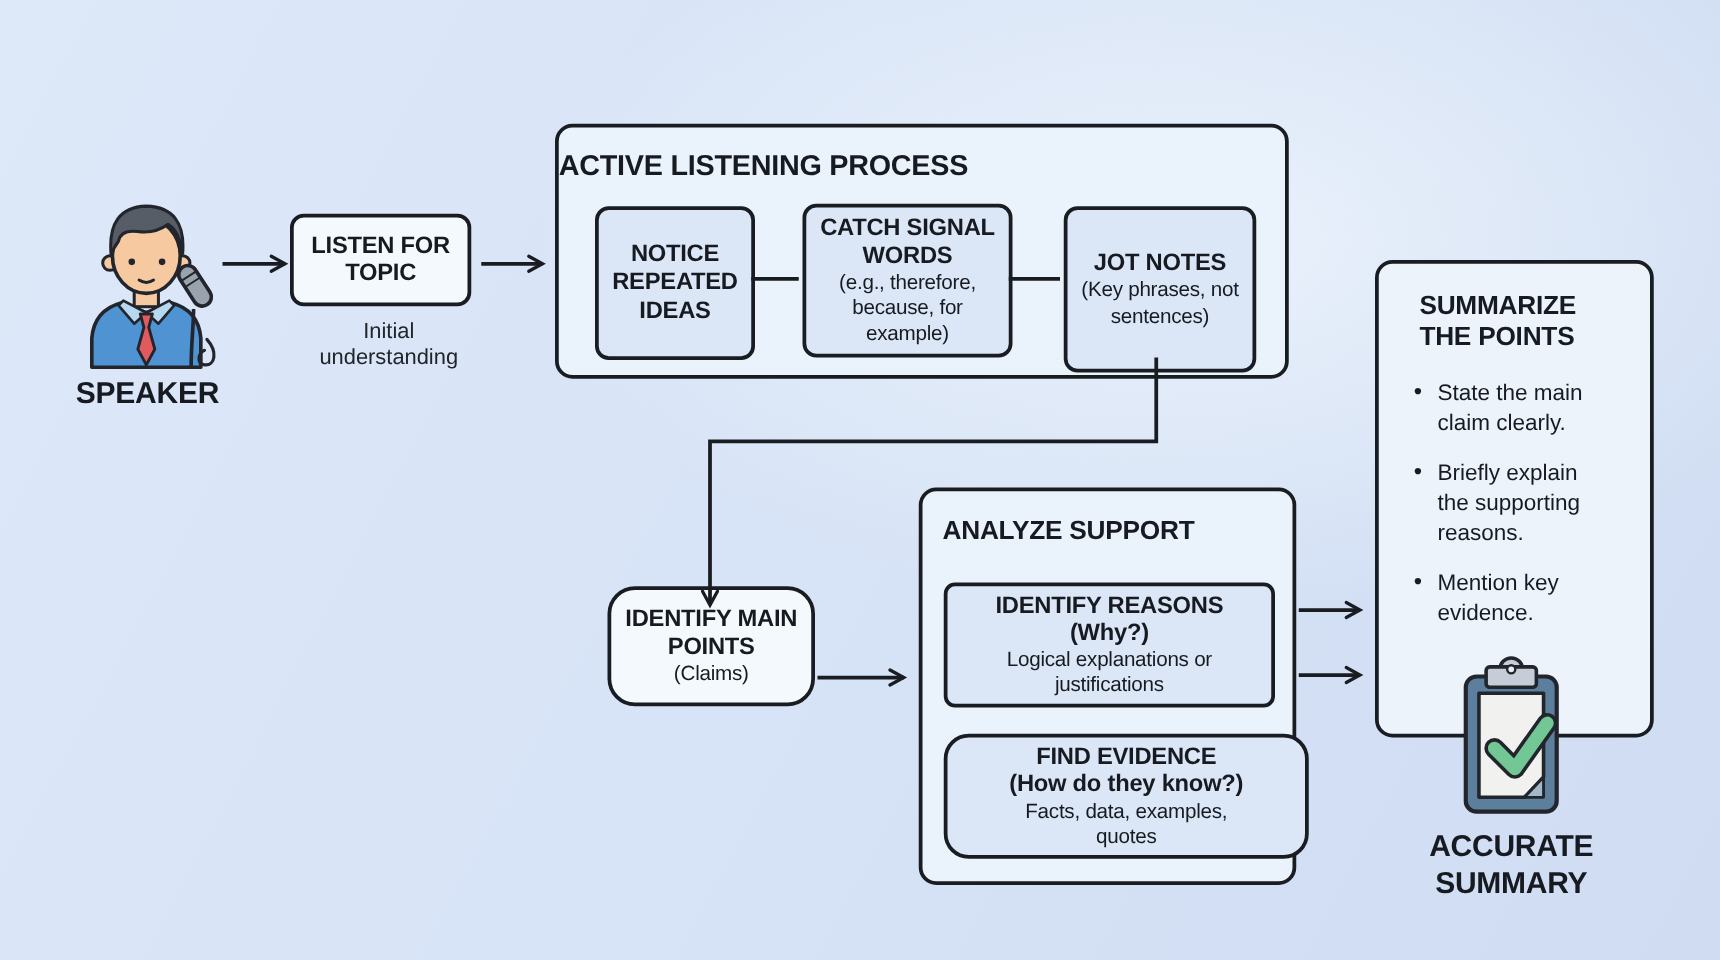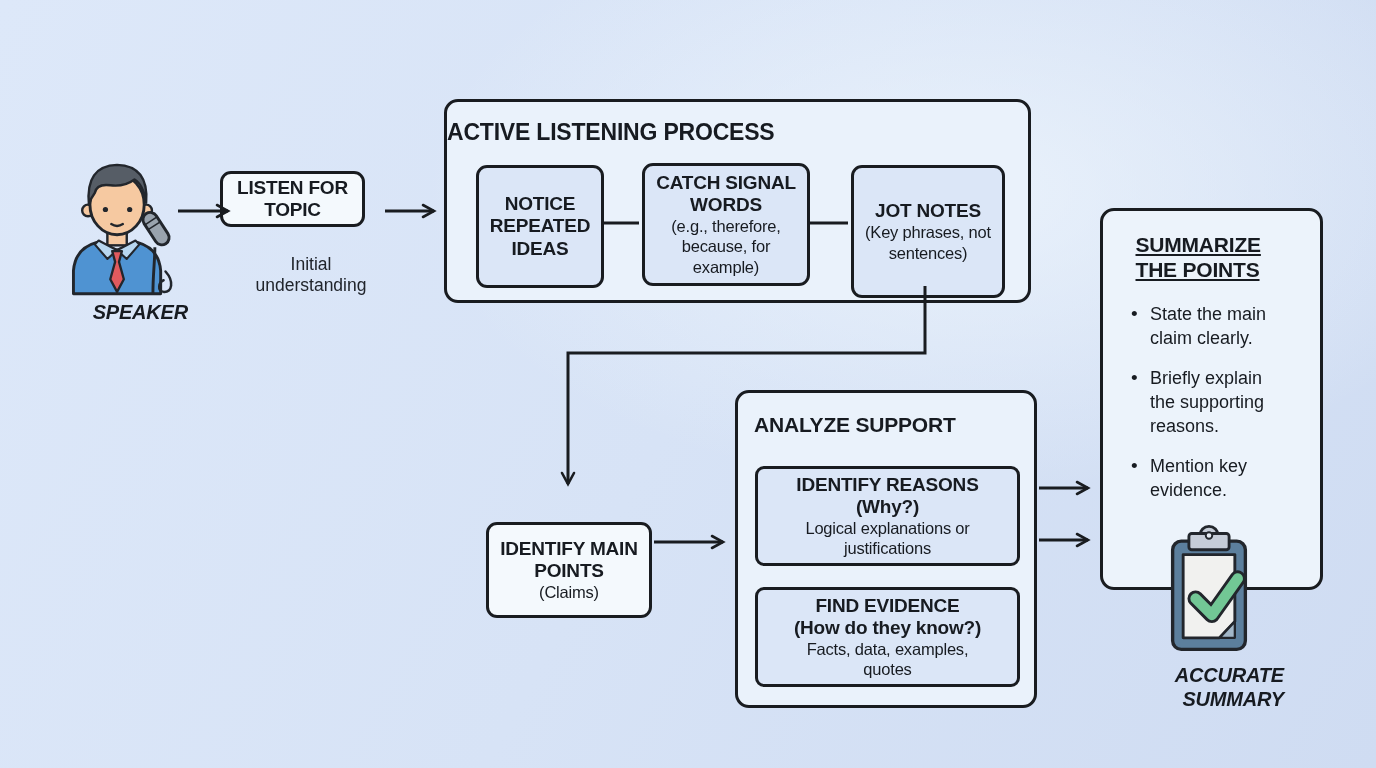--- a/index.html
+++ b/index.html
@@ -51,31 +51,30 @@
 
   .caption {
     position: absolute;
     text-align: center;
     font-size: 17.5px;
     line-height: 1.2;
     color: #20242b;
   }
   .big-label {
     position: absolute;
-    text-align: right;
-    font-size: 20px;
+    text-align: center;
+    font-size: 24px;
     font-weight: 700;
     line-height: 1.22;
     letter-spacing: -0.2px;
-    font-style: italic;
   }
 
   
   #summarize-panel { padding-top: 21px; }
-  #summarize-title { width: 152px; margin: 0 auto; font-size: 21px; line-height: 1.2; text-decoration: underline; }
+  #summarize-title { width: 152px; margin: 0 auto; font-size: 21px; line-height: 1.2; }
   #summarize-list {
     list-style: none;
     margin: 20px 0 0 26px;
   }
   #summarize-list li {
     position: relative;
     width: 152px;
     padding-left: 21px;
     font-size: 18px;
     line-height: 24px;
@@ -129,21 +128,21 @@
         <rect x="96.5" y="58" width="15" height="37" rx="7.5" fill="#99a3ae" stroke="#22262c" stroke-width="3"></rect>
         <line x1="97.5" y1="67" x2="110.5" y2="67" stroke="#22262c" stroke-width="1.6"></line>
         <line x1="97.5" y1="73" x2="110.5" y2="73" stroke="#22262c" stroke-width="1.6"></line>
       </g>
       <path d="M102,96 C102,110 100,124 100,144" fill="none" stroke="#22262c" stroke-width="3"></path>
       <path d="M113,121 C122,131 120,143 111,142 C104,141 106,132 111,130" fill="none" stroke="#22262c" stroke-width="2.6" stroke-linecap="round"></path>
     </svg>
   </div>
   <div class="big-label" style="left:48px; top:300px; width:140px;">SPEAKER</div>
 
-  <div class="box fill-white" style="left:220px; top:171px; width:145px; height:56px;text-align:center;">
+  <div class="box fill-white" style="left:232px; top:171px; width:145px; height:74px;text-align:center;">
     <div class="t-box" style="width:126px;">LISTEN FOR TOPIC</div>
   </div>
   <div class="caption" style="left:236px; top:254px; width:150px;">Initial understanding</div>
 
   <div class="container fill-cont" style="left:444px; top:99px; width:587px; height:204px;">
     <div class="container-title t-lg" style="margin-top:17px;">ACTIVE LISTENING PROCESS</div>
 
     <div class="box fill-step" style="left:29px; top:63px; width:128px; height:123px;">
       <div class="t-box" style="width:112px;">NOTICE REPEATED IDEAS</div>
     </div>
@@ -152,35 +151,35 @@
       <div class="t-box" style="width:150px;">CATCH SIGNAL WORDS</div>
       <div class="t-sub" style="width:150px;">(e.g., therefore, because, for example)</div>
     </div>
 
     <div class="box fill-step" style="left:404px; top:63px; width:154px; height:133px;">
       <div class="t-box">JOT NOTES</div>
       <div class="t-sub" style="width:140px;">(Key phrases, not sentences)</div>
     </div>
   </div>
 
-  <div class="box fill-white" style="left:486px; top:522px; width:166px; height:96px;">
+  <div class="box fill-white" style="left:486px; top:469px; width:166px; height:96px;border-radius:22px;">
     <div class="t-box" style="width:140px;">IDENTIFY MAIN POINTS</div>
     <div class="t-sub">(Claims)</div>
   </div>
 
   <div class="container fill-cont" style="left:735px; top:390px; width:302px; height:318px;">
     <div class="container-title t-md" style="margin-top:20px;margin-left:16px;">ANALYZE SUPPORT</div>
 
     <div class="box fill-step" style="left:17px; top:73px; width:265px; height:100px; border-radius:9px;">
       <div class="t-box">IDENTIFY REASONS</div>
       <div class="t-box">(Why?)</div>
       <div class="t-sub" style="width:220px;">Logical explanations or justifications</div>
     </div>
 
-    <div class="box fill-step" style="left:17px; top:194px; width:265px; height:100px; border-radius:9px;">
+    <div class="box fill-step" style="left:17px; top:194px; width:292px; height:100px; border-radius:20px;">
       <div class="t-box">FIND EVIDENCE</div>
       <div class="t-box">(How do they know?)</div>
       <div class="t-sub" style="width:210px;">Facts, data, examples, quotes</div>
     </div>
   </div>
 
   <div id="summarize-panel" class="container fill-panel" style="left:1100px; top:208px; width:223px; height:382px;">
     <div id="summarize-title" class="container-title">SUMMARIZE THE POINTS</div>
     <ul id="summarize-list">
       <li>State the main claim clearly.</li>

